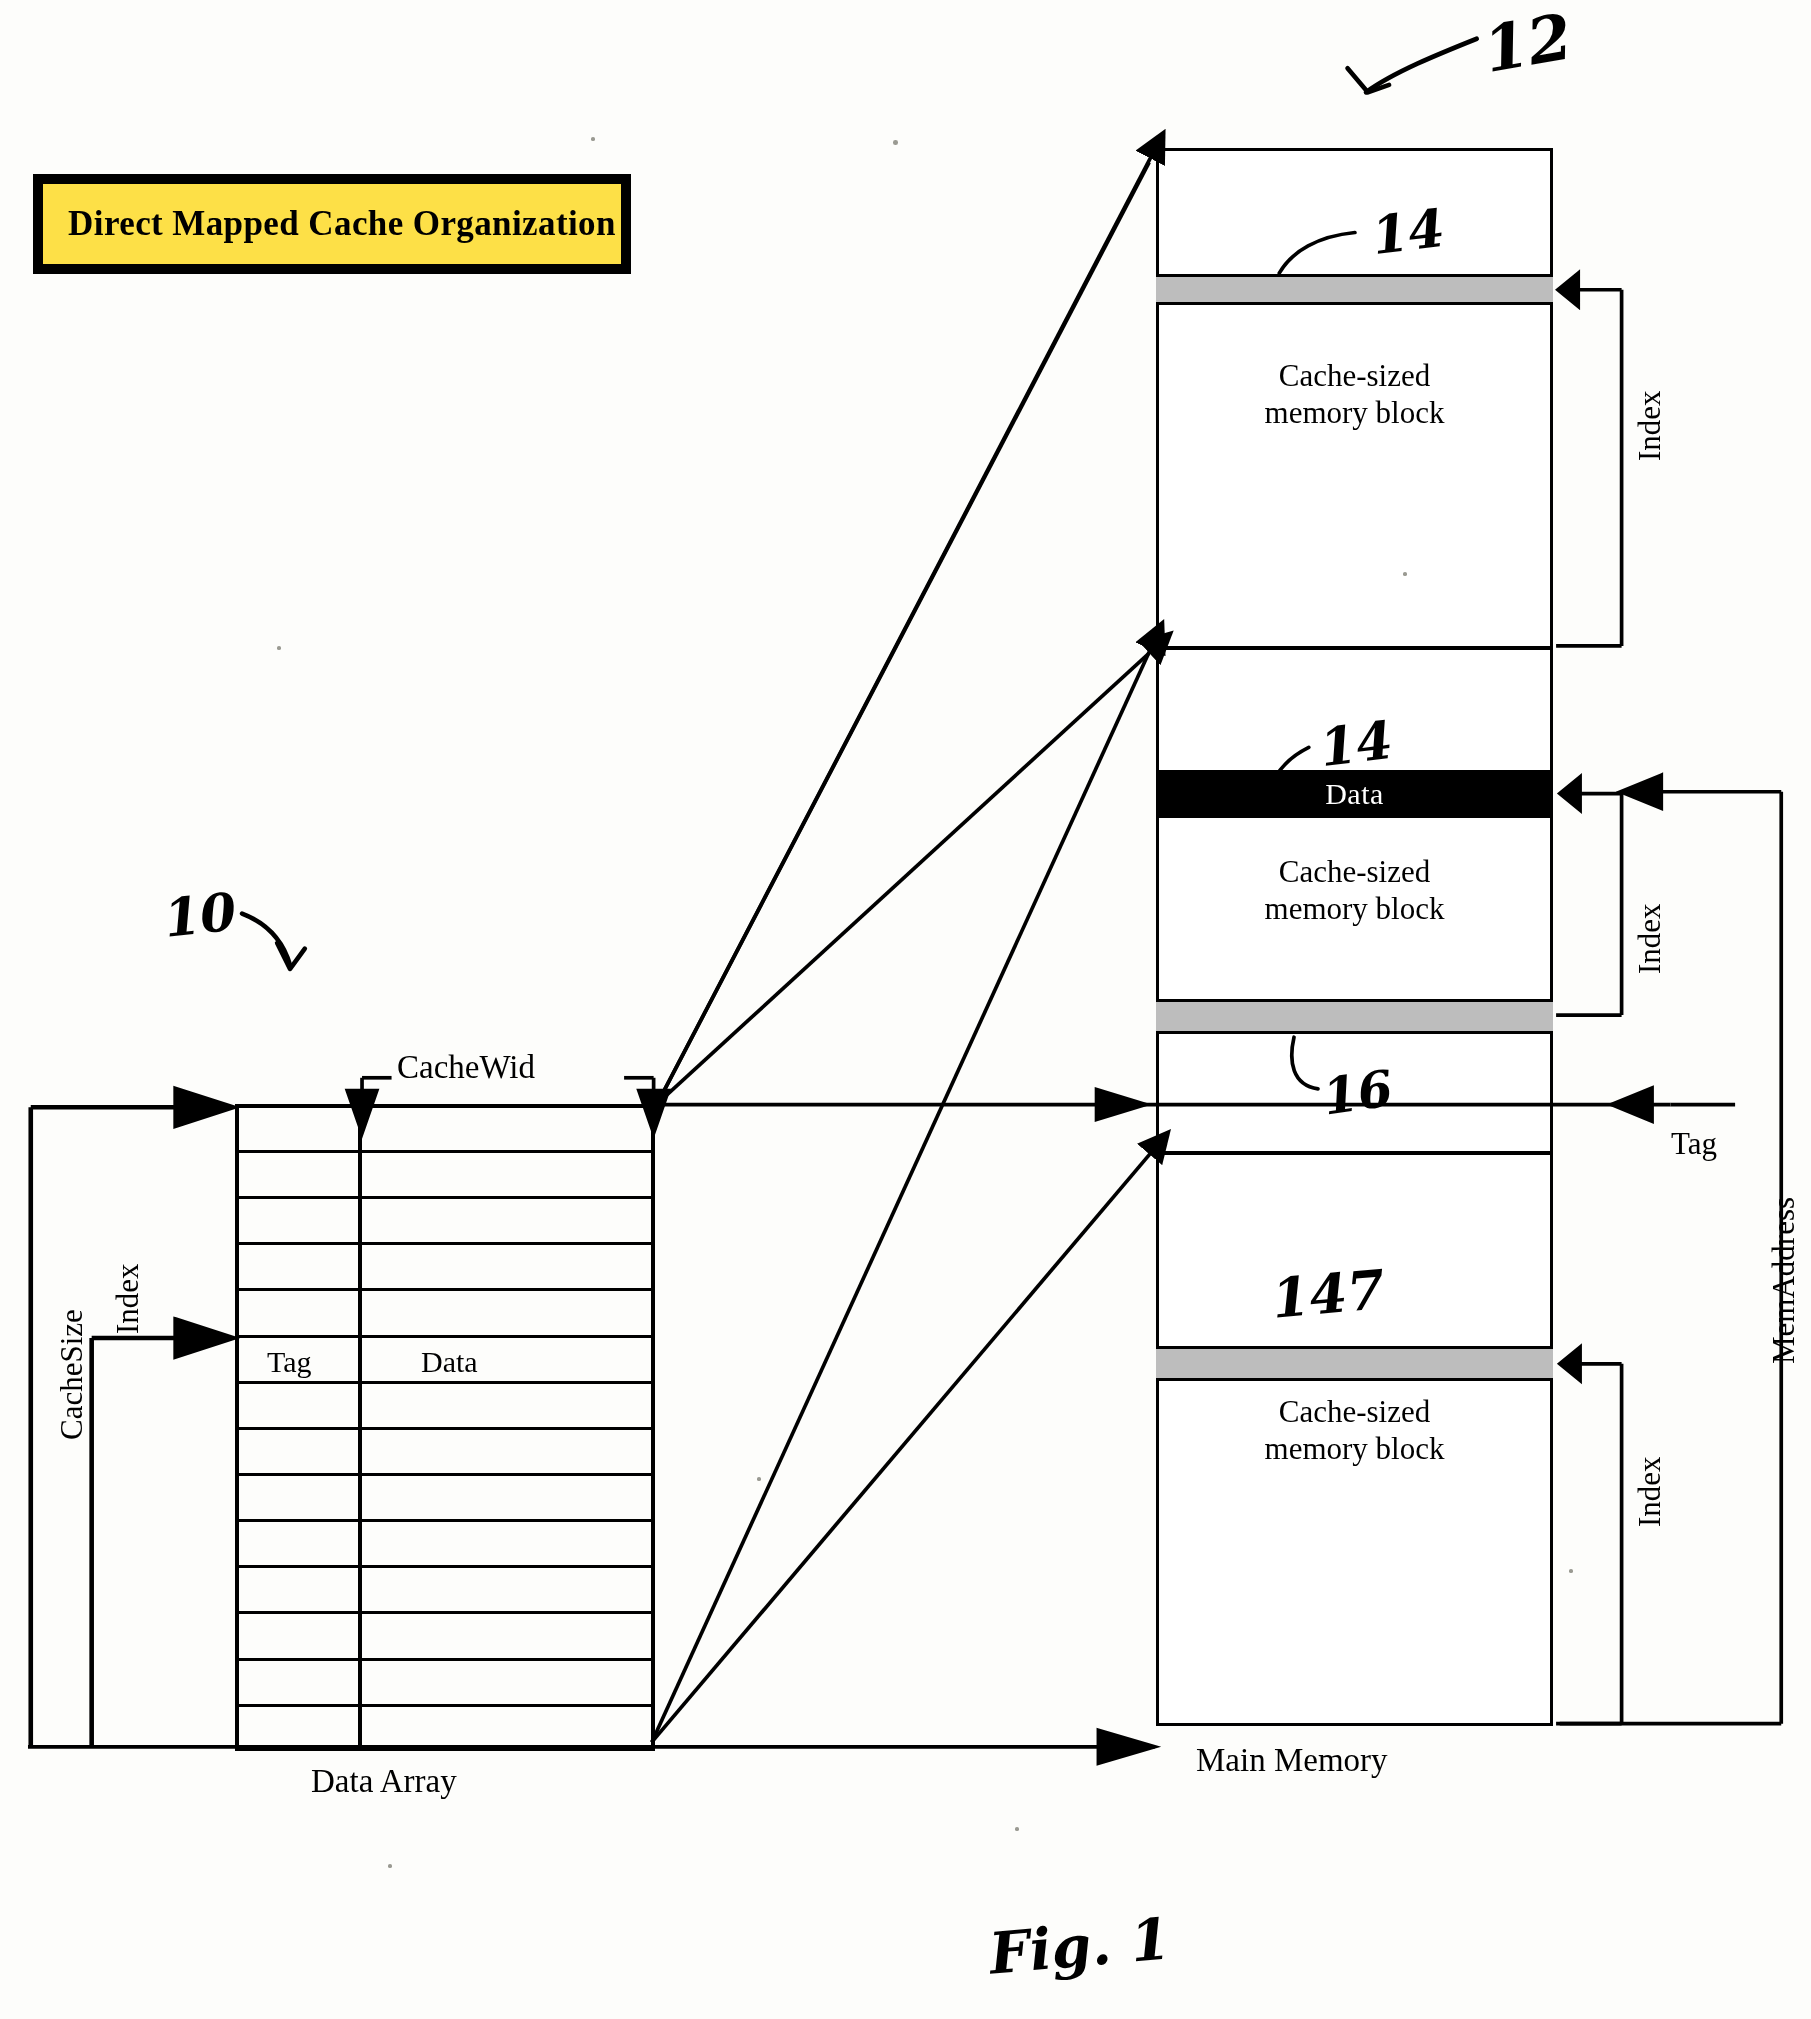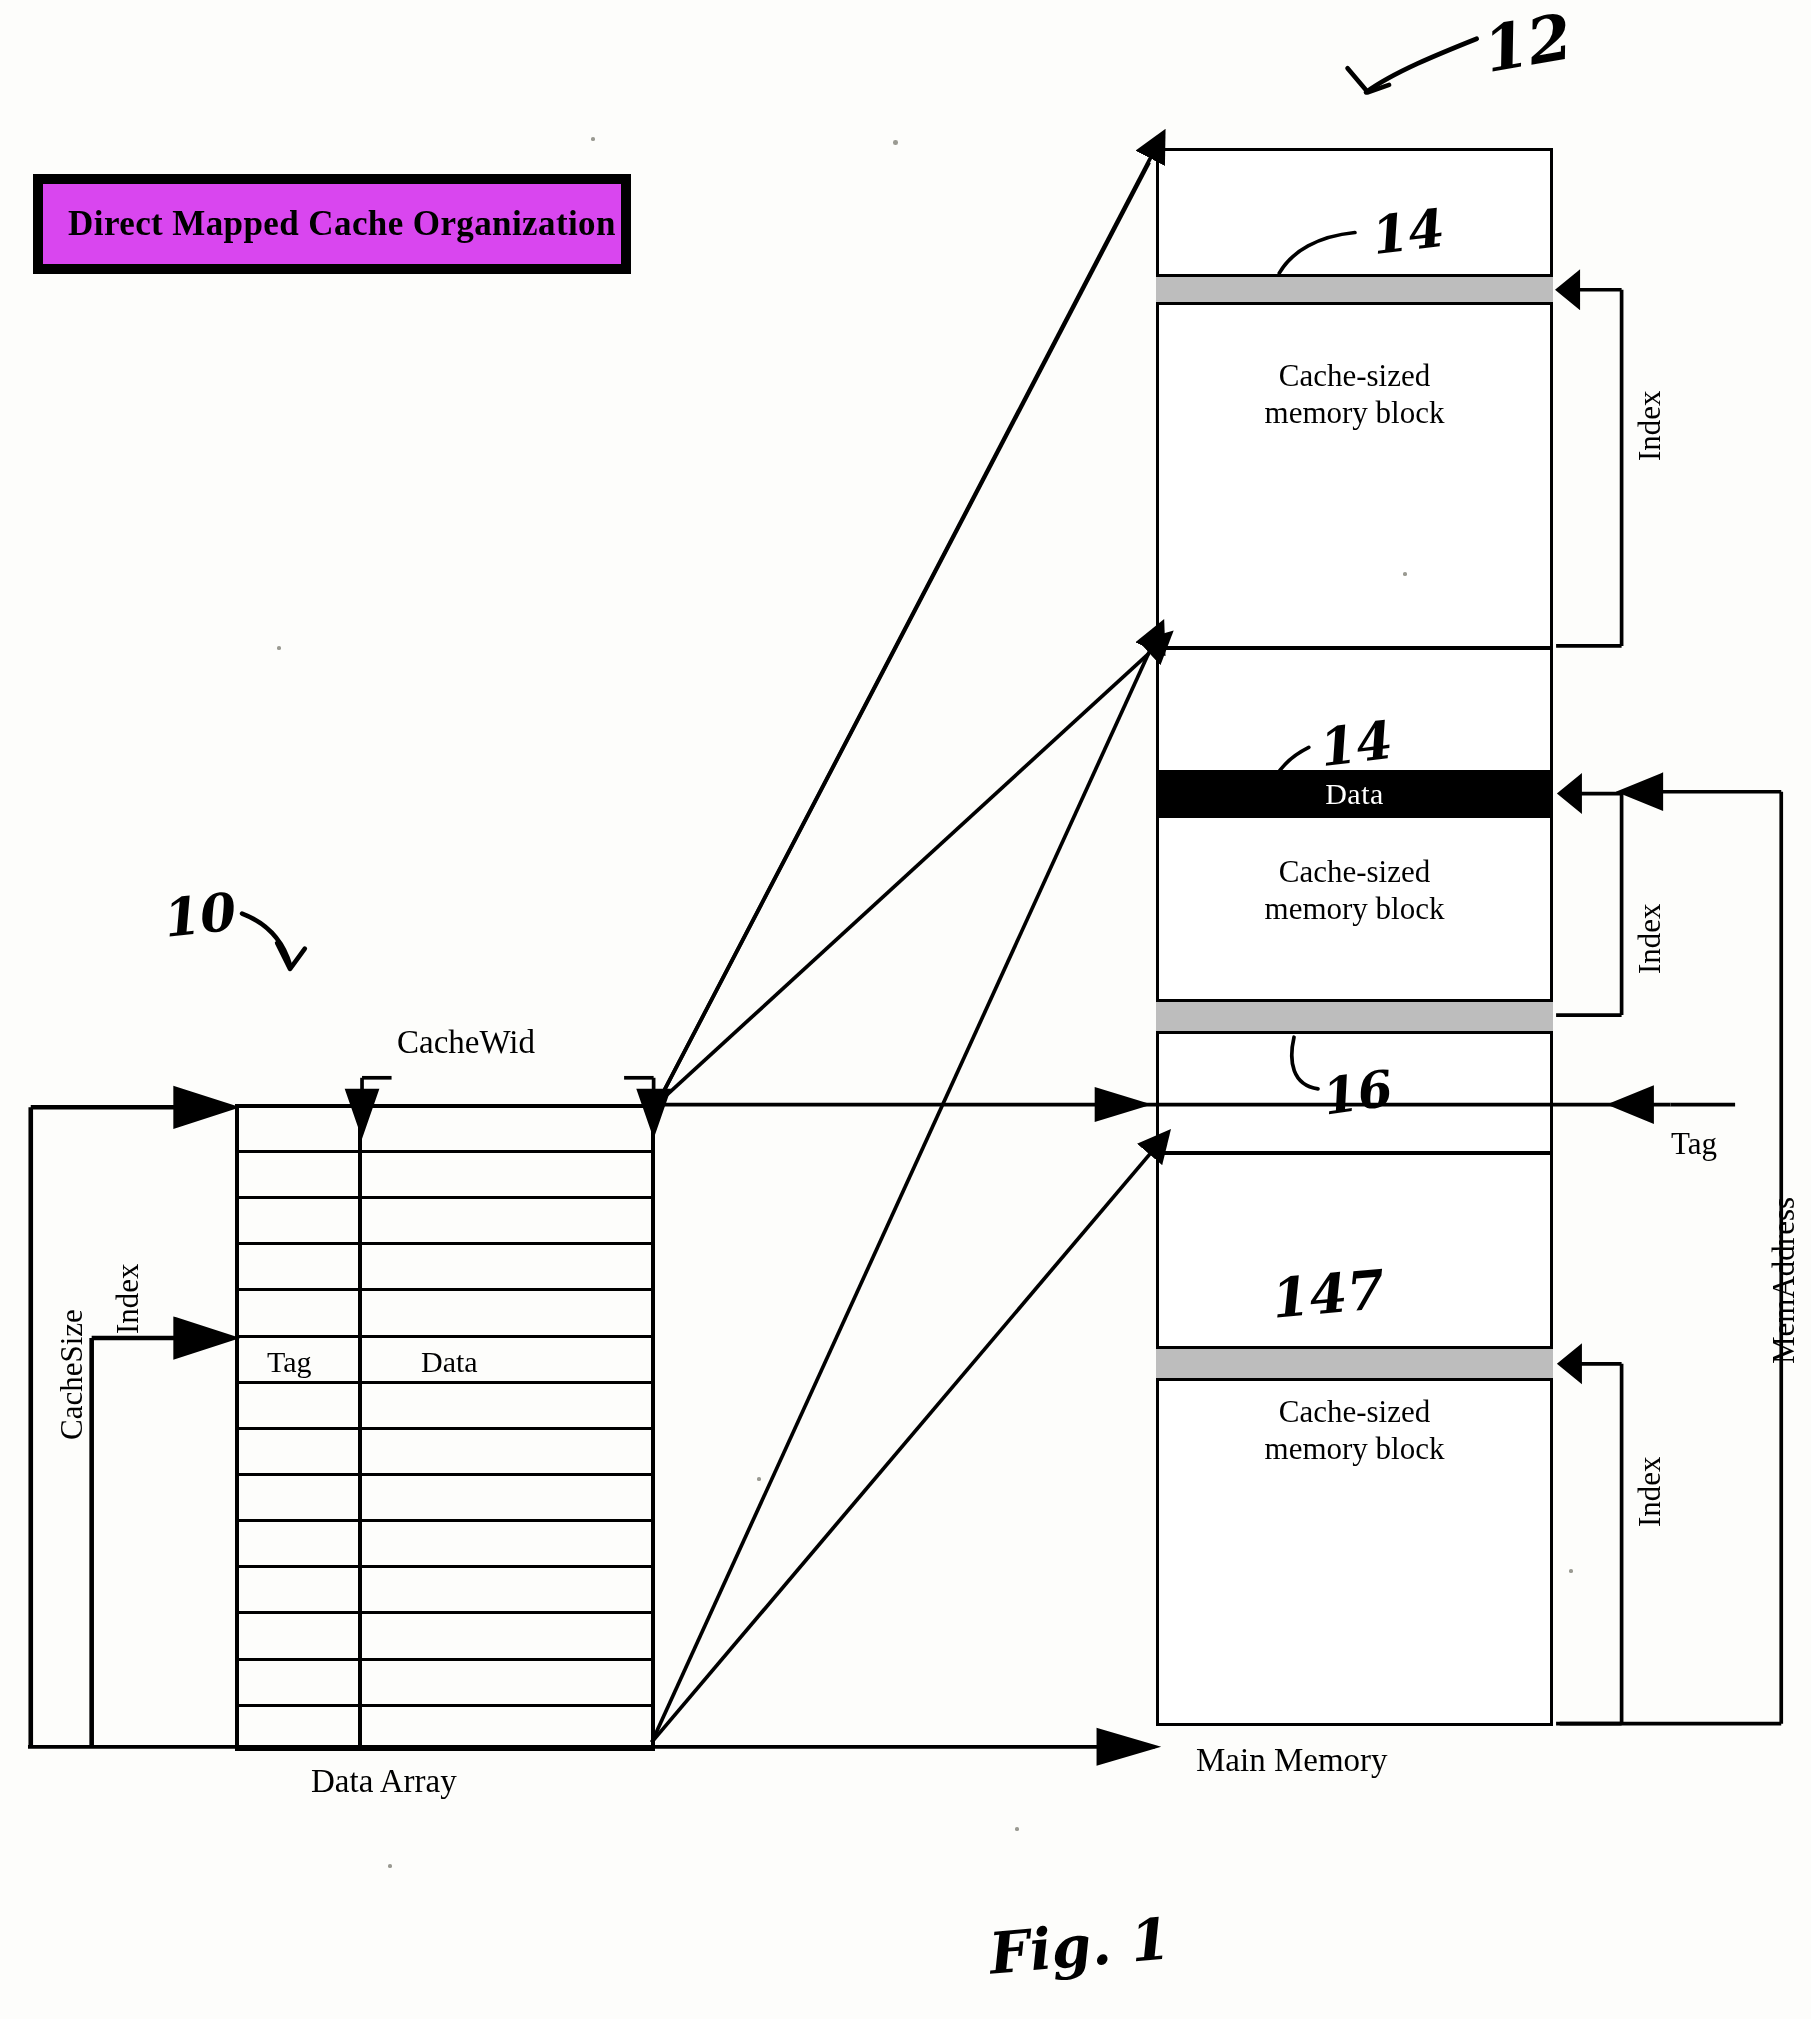--- a/index.html
+++ b/index.html
@@ -17,21 +17,21 @@
     background: #fdfdfb;
     overflow: hidden;
   }
   .abs { position: absolute; }
 
   
   #title-box {
     left: 33px; top: 174px;
     width: 598px; height: 100px;
     border: 10px solid #000;
-    background: #d946ef;
+    background: #fde047;
     display: flex;
     align-items: center;
     justify-content: center;
     box-sizing: border-box;
     padding-left: 20px;
   }
   #title-text {
     font-size: 35px;
     font-weight: bold;
     letter-spacing: 0.4px;
@@ -206,21 +206,21 @@
   <div class="abs hline" style="left:235px;top:1565px;width:420px;"></div>
   <div class="abs hline" style="left:235px;top:1611px;width:420px;"></div>
   <div class="abs hline" style="left:235px;top:1658px;width:420px;"></div>
   <div class="abs hline" style="left:235px;top:1704px;width:420px;"></div>
 
   <div class="cell-label" style="left:267px; top:1345px;">Tag</div>
   <div class="cell-label" style="left:421px; top:1345px;">Data</div>
 
   <div class="caption" style="left:311px; top:1763px;">Data Array</div>
 
-  <div class="caption" style="left:397px; top:1024px;">CacheWid</div>
+  <div class="caption" style="left:397px; top:1049px;">CacheWid</div>
 
   <div class="rot" style="left:54px; top:1440px;">CacheSize</div>
 
   <div class="rot" style="left:110px; top:1334px;">Index</div>
 
   <div class="rot" style="left:1632px; top:461px;">Index</div>
   <div class="rot" style="left:1632px; top:974px;">Index</div>
   <div class="rot" style="left:1632px; top:1527px;">Index</div>
 
   <div class="caption" style="left:1671px; top:1126px; font-size:31px;">Tag</div>

